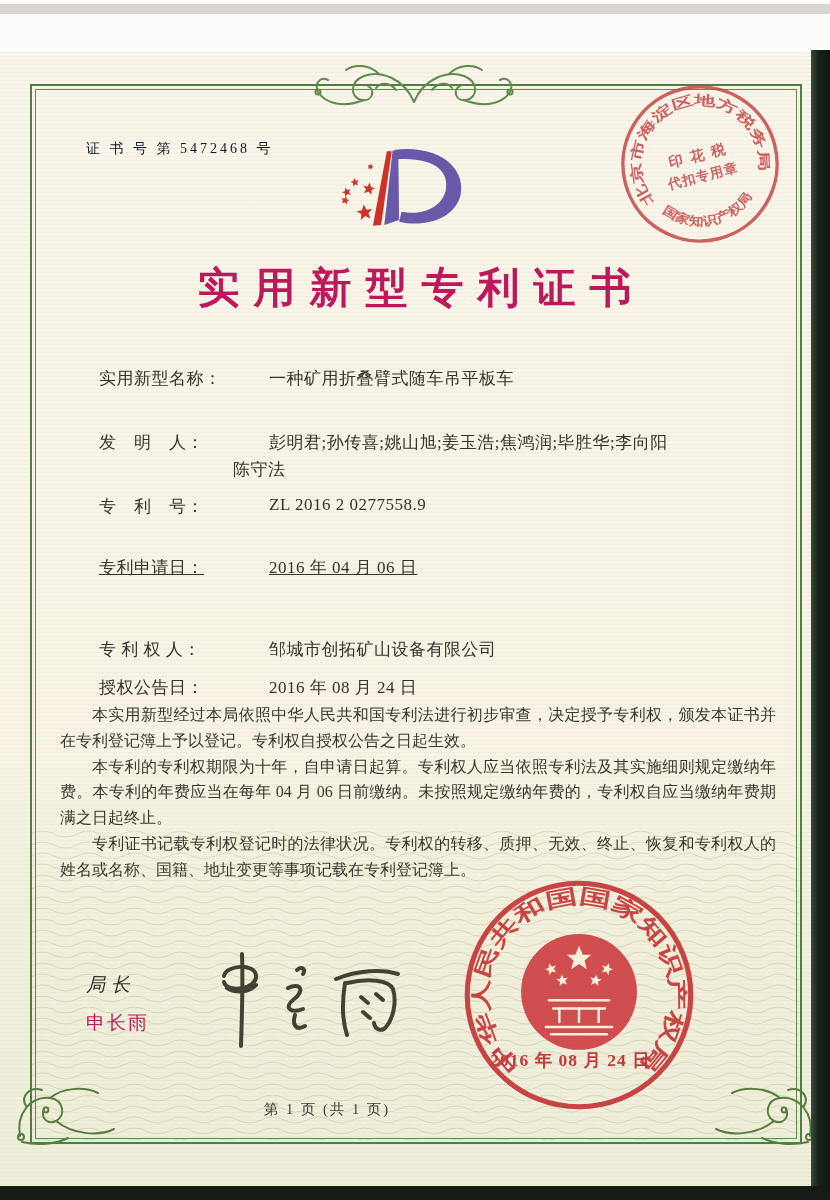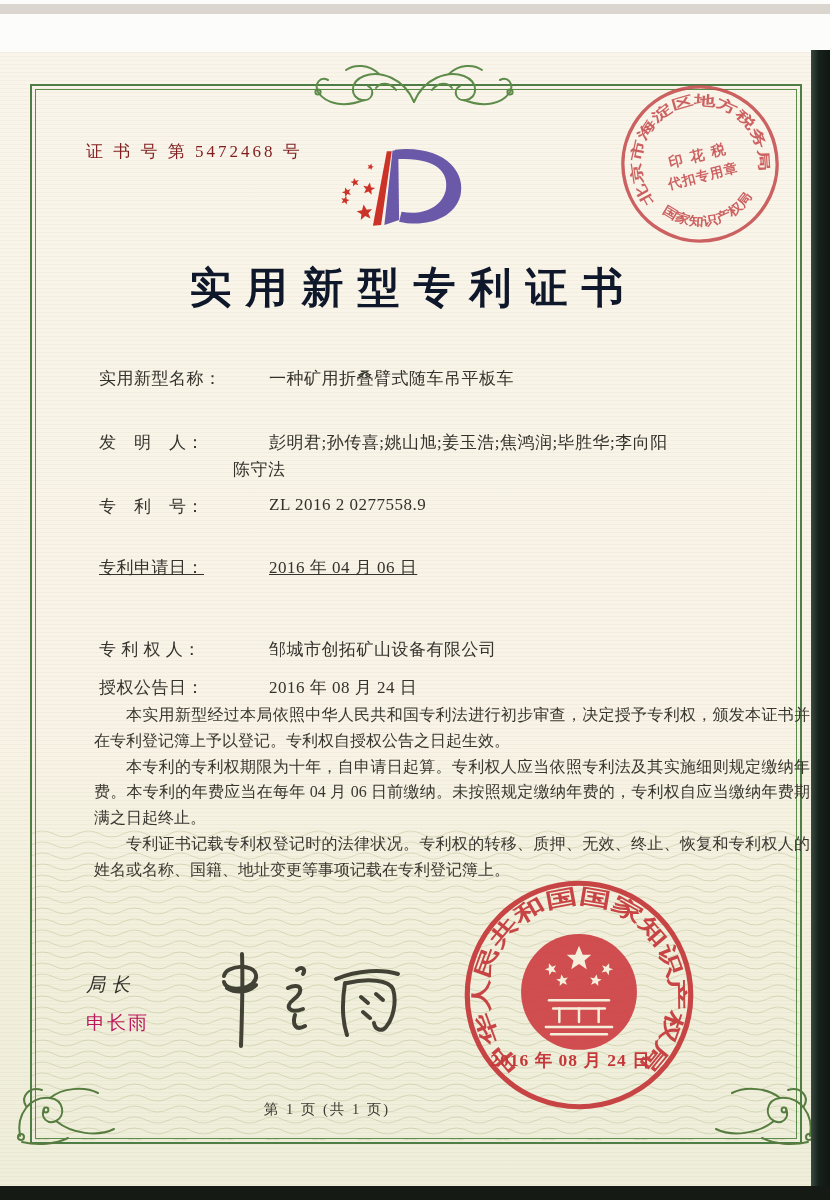--- a/index.html
+++ b/index.html
@@ -19,37 +19,37 @@
   .wave-zone{position:absolute;left:31px;top:828px;width:768px;height:312px;opacity:.55;}
   
   .frame{position:absolute;left:30px;top:84px;width:768px;height:1056px;
          border:2px solid #4f7d46;}
   .frame-inner{position:absolute;inset:3px;border:1px solid #5d8b4a;}
   .ornament-top{position:absolute;left:284px;top:60px;width:260px;height:54px;}
   .ornament-bl{position:absolute;left:12px;top:1084px;width:118px;height:64px;}
   .ornament-br{position:absolute;left:700px;top:1084px;width:118px;height:64px;transform:scaleX(-1);}
   svg{display:block;}
   
-  .cert-no{position:absolute;left:86px;top:140px;font-size:17px;letter-spacing:3px;color:#7f1d1d;}
+  .cert-no{position:absolute;left:86px;top:140px;font-size:14px;letter-spacing:3px;color:#0f172a;}
   .logo{position:absolute;left:314px;top:130px;width:180px;height:126px;}
-  .title{position:absolute;left:8px;top:260px;width:811px;text-align:center;
-         font-size:42px;font-weight:bold;letter-spacing:14px;color:#0f172a;}
+  .title{position:absolute;left:16px;top:260px;width:811px;text-align:center;
+         font-size:42px;font-weight:bold;letter-spacing:14px;color:#be185d;}
   .fields{position:absolute;left:84px;top:0;width:692px;color:#33322c;}
   .frow{position:absolute;left:15px;font-size:17px;letter-spacing:.5px;display:flex;gap:36px;}
   .flabel{display:inline-block;min-width:134px;white-space:pre;}
   .fvalue{white-space:pre;}
   .row-name{top:367px;}
   .row-inventors{top:431px;}
   .inv2{position:absolute;left:134px;top:27px;white-space:pre;}
   .row-patno{top:495px;}
   .row-filing{top:556px;text-decoration:underline;}
   .row-holder{top:616px;margin-top:22px;}
   .row-grant{top:676px;align-items:center;}
   .paras{position:absolute;left:60px;top:702px;width:716px;font-size:16px;
-         line-height:25.8px;color:#38372f;text-align:justify;margin-left:34px;}
+         line-height:25.8px;color:#38372f;text-align:justify;}
   .paras p{margin:0;text-indent:2em;}
   .signer-role{position:absolute;left:86px;top:972px;font-size:19px;letter-spacing:6px;color:#2f2e28;font-style:italic;}
   .signer-name{position:absolute;left:86px;top:1010px;font-size:19px;letter-spacing:2px;color:#be185d;}
   .signature{position:absolute;left:196px;top:942px;width:232px;height:110px;}
   .office-seal{position:absolute;left:460px;top:876px;width:238px;height:238px;opacity:.93;}
   .seal-date{position:absolute;left:478px;top:1048px;width:185px;text-align:center;
              font-size:17.5px;font-weight:bold;color:#c5383a;letter-spacing:1px;white-space:pre;}
   .tax-stamp{position:absolute;left:616px;top:80px;width:168px;height:168px;
              transform:rotate(-14deg);opacity:.85;}
   .footer{position:absolute;left:0;top:1100px;width:654px;text-align:center;

